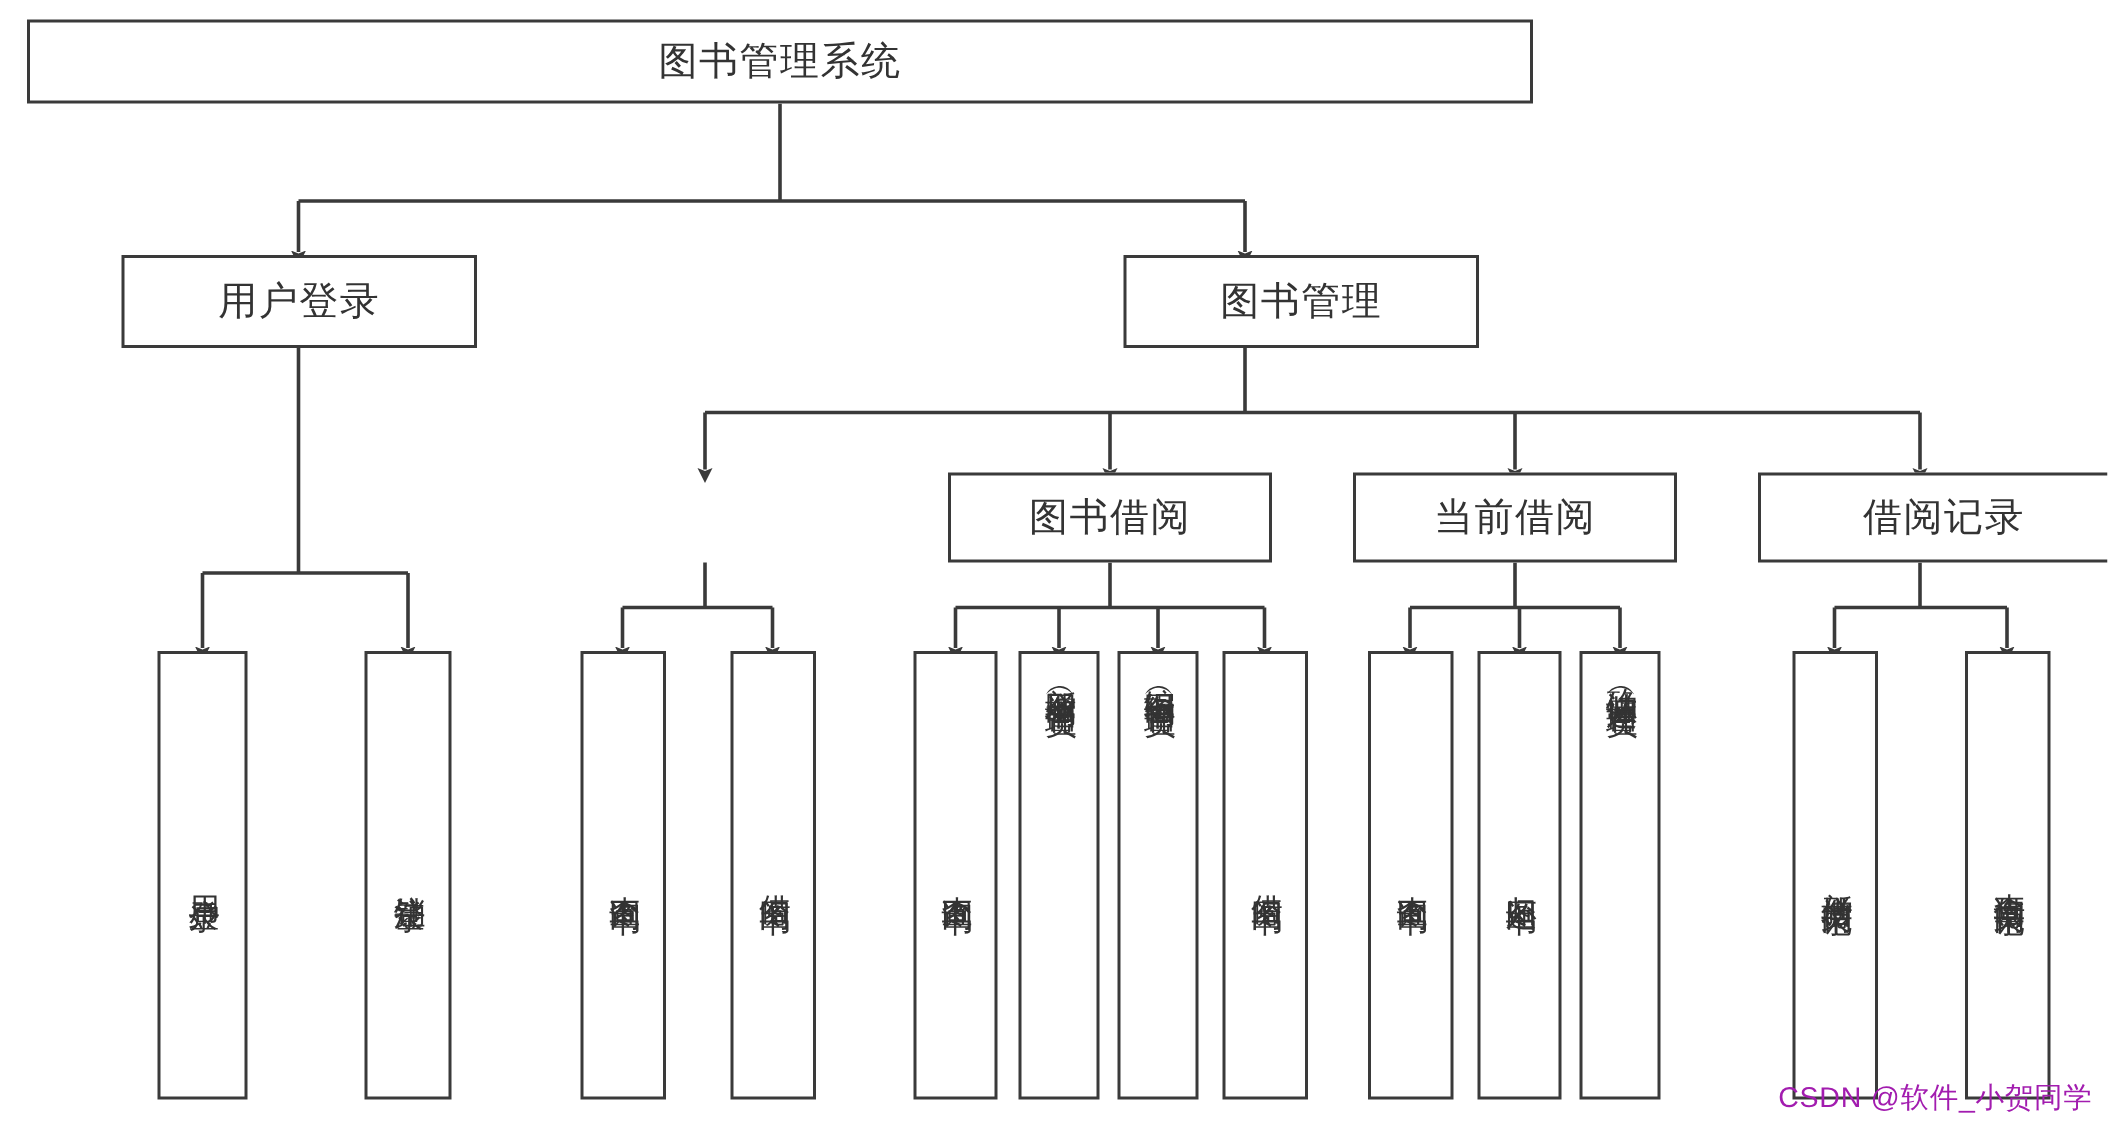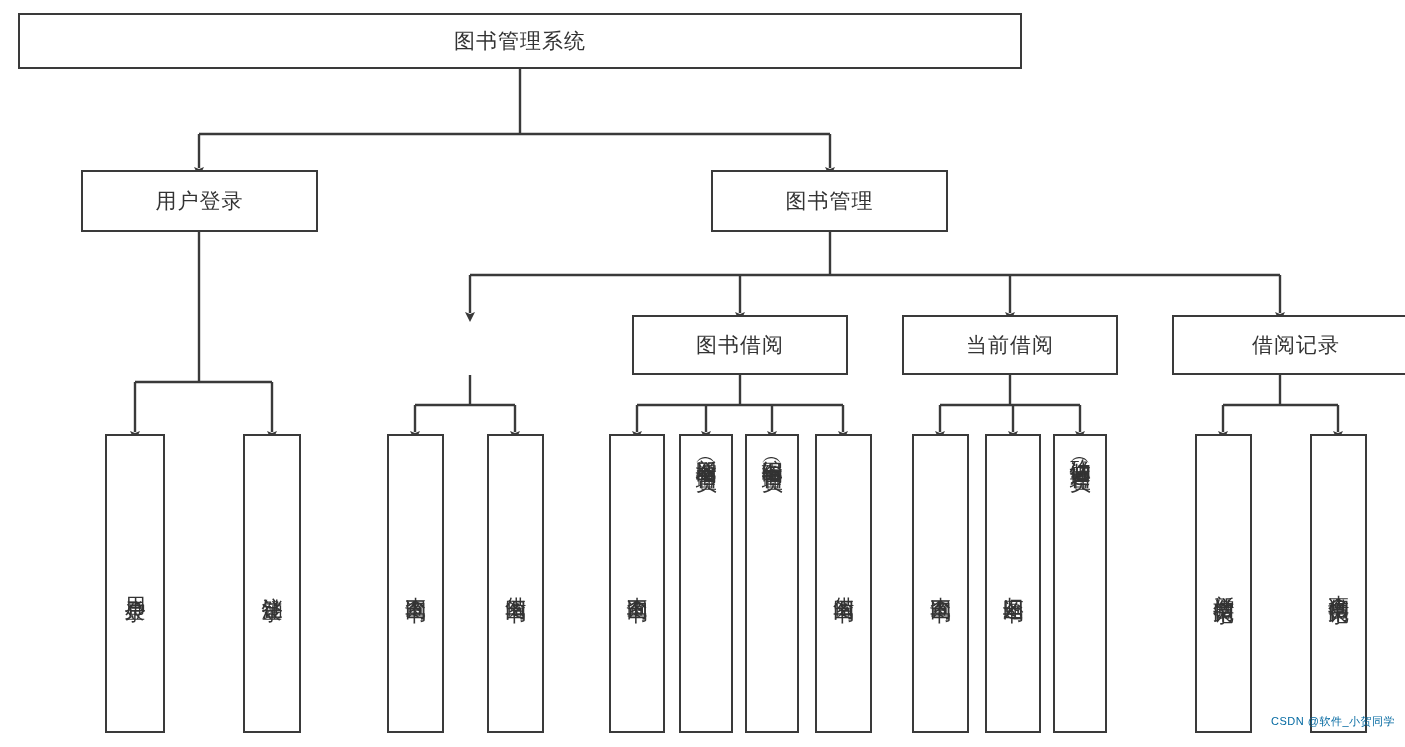--- a/index.html
+++ b/index.html
@@ -29,21 +29,21 @@
     position: absolute;
     box-sizing: border-box;
     border: 2px solid #3a3a3a;
     background: #ffffff;
     display: flex;
     align-items: center;
     justify-content: center;
     color: #333333;
   }
   .node.horiz {
-    font-size: 21px;
+    font-size: 26px;
     letter-spacing: 1px;
     line-height: 1.2;
   }
   .node.horiz .label {
     white-space: nowrap;
   }
   .node.vert {
     align-items: flex-start;
     justify-content: center;
     padding-top: 6px;
@@ -56,23 +56,23 @@
     letter-spacing: 2px;
     white-space: nowrap;
   }
   .node.vert.centered {
     align-items: center;
     padding-top: 0;
   }
   #watermark {
     position: absolute;
     right: 10px;
-    bottom: 18px;
-    font-size: 11px;
-    color: #0369a1;
+    bottom: 2px;
+    font-size: 19px;
+    color: #a21caf;
     letter-spacing: 0.5px;
     white-space: nowrap;
   }
 </style>
 </head>
 <body>
 
 <div id="canvas">
 
   <svg id="edges" viewBox="0 0 1405 747">
@@ -118,21 +118,21 @@
       </g>
   </svg>
 
   <div class="node horiz" style="left: 18px; top: 13px; width: 1004px; height: 56px;">
     <span class="label">图书管理系统</span>
   </div>
 
   <div class="node horiz" style="left: 81px; top: 170px; width: 237px; height: 62px;">
     <span class="label">用户登录</span>
   </div>
-  <div class="node horiz" style="left: 711px; top: 170px; width: 237px; height: 62px;">
+  <div class="node horiz" style="left: 749px; top: 170px; width: 237px; height: 62px;">
     <span class="label">图书管理</span>
   </div>
 
   <div class="node horiz" style="left: 902px; top: 315px; width: 216px; height: 60px;">
     <span class="label">当前借阅</span>
   </div>
   <div class="node horiz" style="left: 632px; top: 315px; width: 216px; height: 60px;">
     <span class="label">图书借阅</span>
   </div>
   <div class="node horiz" style="left: 1172px; top: 315px; width: 248px; height: 60px;">

